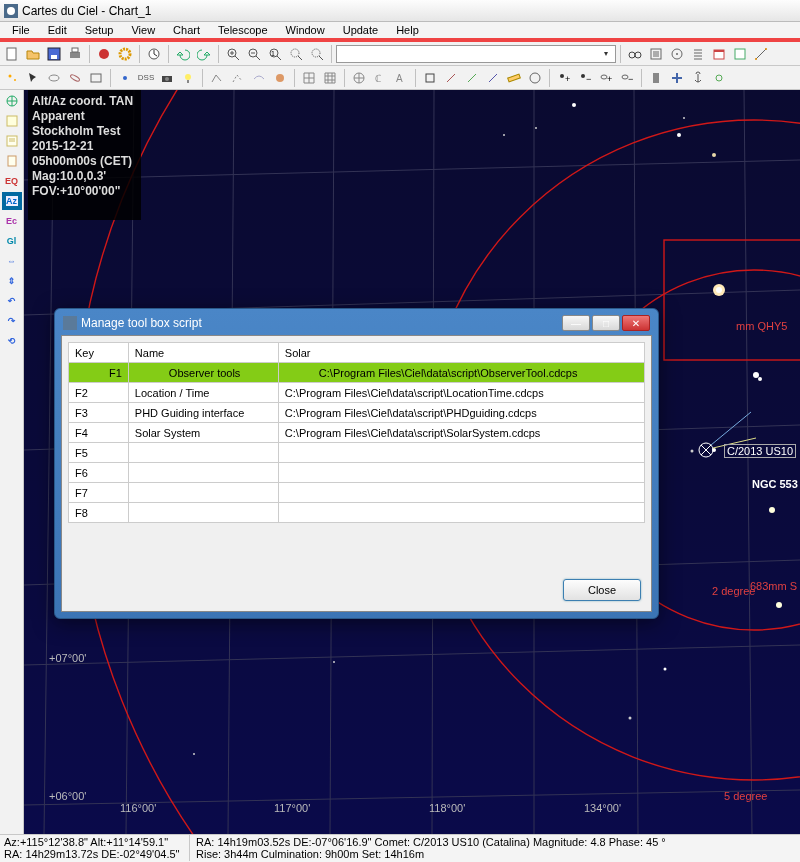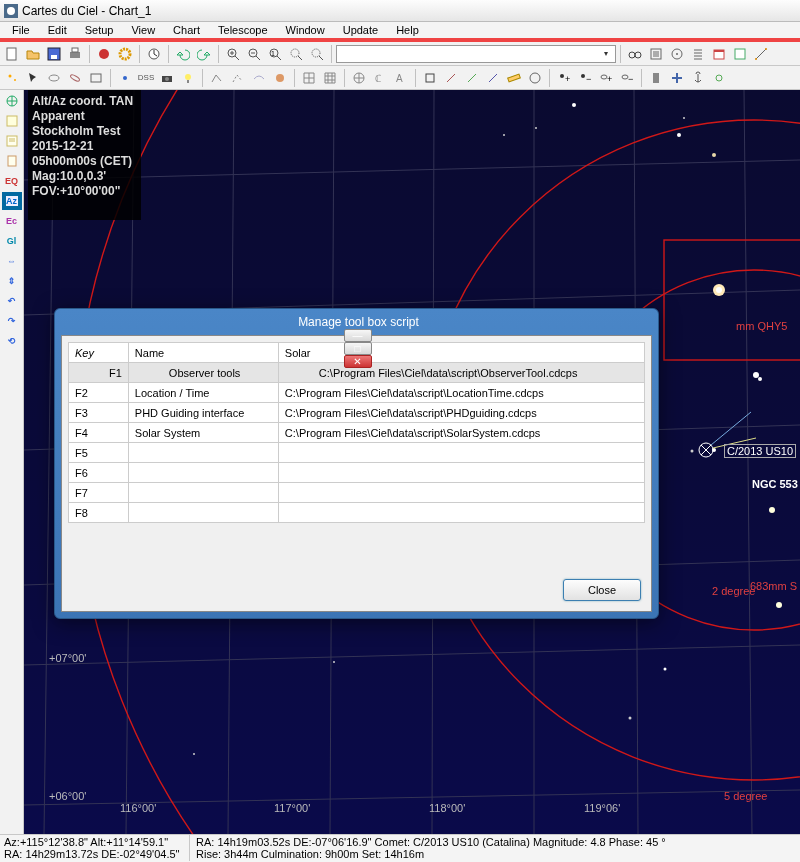--- a/index.html
+++ b/index.html
@@ -33,30 +33,30 @@
 
   
   .chart-label { position: absolute; color: #bbb; font-size: 11px; font-family: Arial; }
   .chart-label.red { color: #e04040; }
   .comet-label-box { position:absolute; color:#fff; border:1px solid #aaa; padding:0 2px; font-size:11px; }
   .redline { stroke:#d01818; stroke-width:1.4; fill:none; }
   .gridline { stroke:#333355; stroke-width:1; }
 
   
   .dialog { position: absolute; left: 30px; top: 218px; width: 605px; background: linear-gradient(#4a86c7,#3b74b5); border: 1px solid #2a5a8a; border-radius: 6px; padding: 6px; box-shadow: 0 4px 20px rgba(0,0,0,0.5); }
-  .dialog-title { display:flex; align-items:center; color:#fff; font-size:12px; padding: 0 2px 4px 2px; height: 20px; flex-direction: column;}
+  .dialog-title { display:flex; align-items:center; color:#fff; font-size:12px; padding: 0 2px 4px 2px; height: 20px;}
   .dialog-title .title-text { flex:1; margin-left:4px;}
   .winbtn { width:28px; height:16px; border:1px solid #5a8; background:linear-gradient(#f7f7f7,#d8d8d8); margin-left:2px; display:flex;align-items:center;justify-content:center;font-size:10px;border-radius:2px;border-color:#888;}
   .winbtn.close { background:linear-gradient(#e77,#c33); color:#fff; border-color:#a22;}
   .dialog-body { background:#f0f0f0; border:1px solid #888; padding:6px; }
   .script-table { width:100%; border-collapse:collapse; background:#fff; font-size:11px; }
   .script-table th, .script-table td { border:1px solid #ccc; text-align:left; padding:3px 6px; height:20px; font-weight:normal;}
   .script-table th { background:#fff; }
-  .script-table tr.sel td { background:#e5e5e5;padding-left:40px; }
-  .col-key { width:55px;font-style:italic; }
+  .script-table tr.sel td { background:#84cc16;padding-left:40px; }
+  .col-key { width:55px; }
   .col-name { width:150px; }
   .dialog-buttons { display:flex; justify-content:flex-end; padding:8px 4px 4px 4px; }
   .btn { min-width:78px; height:22px; background:linear-gradient(#fdfdfd,#e2e2e2); border:1px solid #3c7fb1; border-radius:3px; display:flex;align-items:center;justify-content:center;font-size:11px; box-shadow:0 0 2px #7ab;margin-left:24px;}
 
   
   .statusbar { height: 28px; background:#f4f4f4; border-top:1px solid #c8c8c8; display:flex; align-items:flex-start; font-size:11px; }
   .status-left { width:190px; border-right:1px solid #c8c8c8; padding:1px 4px; line-height:12px; }
   .status-right { flex:1; padding:1px 6px; line-height:12px; }
 </style>
 </head>
@@ -494,21 +494,21 @@
     <div class="chart-label" style="left:378px;top:492px;color:#fff">106</div>
     <div class="chart-label red" style="left:688px;top:495px">2 degree</div>
     <div class="chart-label red" style="left:700px;top:700px">5 degree</div>
     <div class="chart-label red" style="left:712px;top:230px">mm QHY5</div>
     <div class="chart-label red" style="left:726px;top:490px">683mm S</div>
     <div class="chart-label" style="left:25px;top:562px">+07°00'</div>
     <div class="chart-label" style="left:25px;top:700px">+06°00'</div>
     <div class="chart-label" style="left:96px;top:712px">116°00'</div>
     <div class="chart-label" style="left:250px;top:712px">117°00'</div>
     <div class="chart-label" style="left:405px;top:712px">118°00'</div>
-    <div class="chart-label" style="left:560px;top:712px">119°06'</div>
+    <div class="chart-label" style="left:560px;top:712px">134°00'</div>
 
     <div class="dialog">
       <div class="dialog-title">
         <svg width="14" height="14">
             <rect width="14" height="14" fill="#5a7a9a"></rect>
           </svg>
         <span class="title-text">Manage tool box script</span>
         <div class="winbtn">—</div>
         <div class="winbtn">□</div>
         <div class="winbtn close">✕</div>

